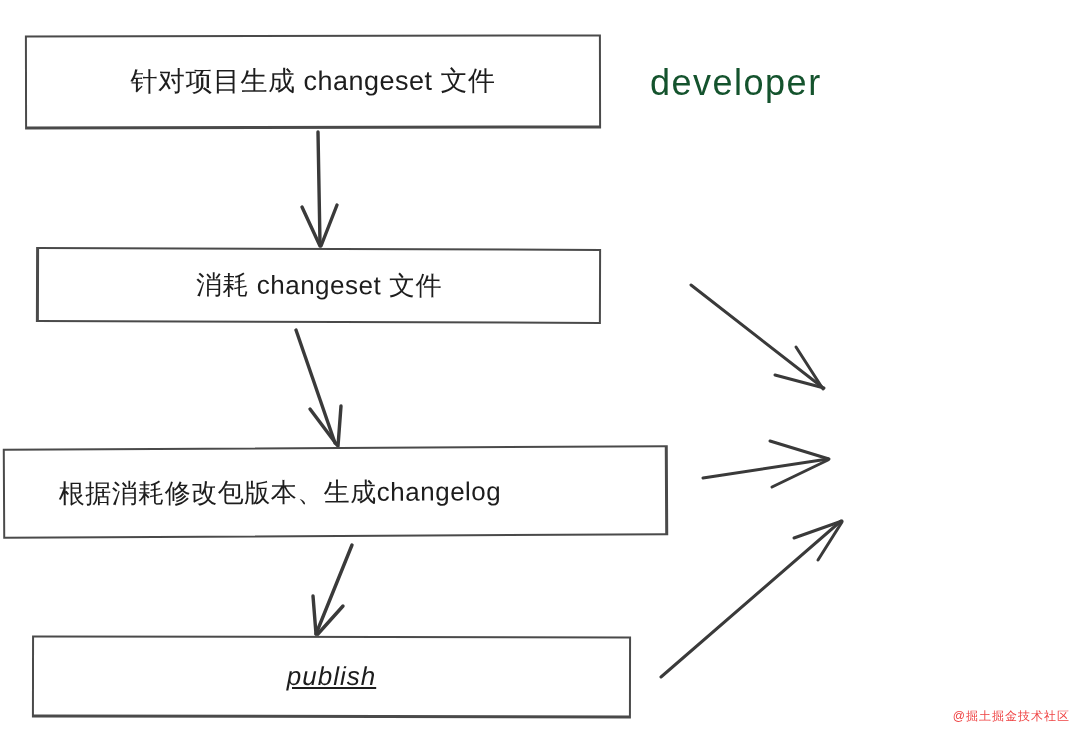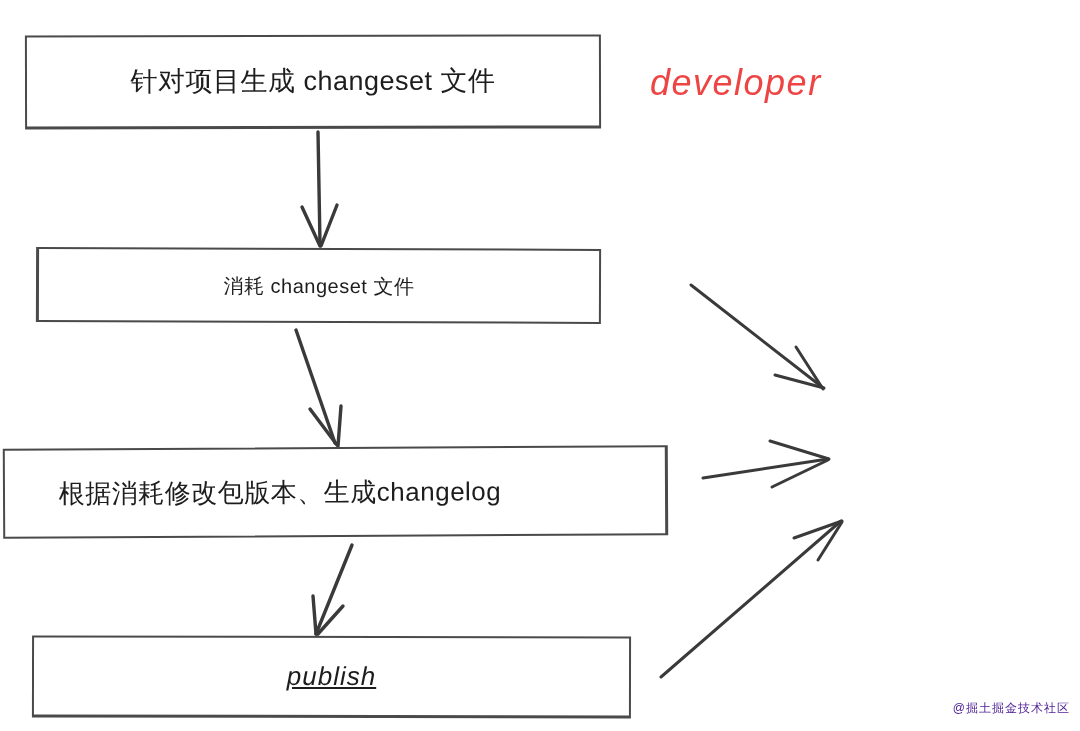--- a/index.html
+++ b/index.html
@@ -55,21 +55,21 @@
 
   #box-changeset-consume {
     left: 36px;
     top: 248px;
     width: 565px;
     height: 75px;
     border: 2.5px solid #4a4a4a;
     border-left-width: 3px;
     transform: rotate(0.18deg);
   }
-  #box-changeset-consume .node-label { font-size: 20px; }
+  #box-changeset-consume .node-label { font-size: 26px; }
 
   #box-version-changelog {
     left: 3px;
     top: 447px;
     width: 665px;
     height: 90px;
     border: 2.5px solid #4a4a4a;
     border-right-width: 3px;
     transform: rotate(-0.3deg);
   }
@@ -89,35 +89,34 @@
   }
   #box-publish .node-label {
     font-size: 26px;
     font-style: italic;
     letter-spacing: 1px;
     text-decoration: underline;
   }
 
   .role-label {
     position: absolute;
-    color: #ef4444;
+    color: #14532d;
     font-size: 36px;
-    font-style: italic;
     letter-spacing: 1.5px;
     white-space: nowrap;
   }
   #role-developer { left: 650px; top: 62px; }
   #role-maintainer { left: 855px; top: 440px; }
 
   .watermark {
     position: absolute;
     right: 10px;
-    bottom: 14px;
+    bottom: 6px;
     font-size: 12px;
-    color: #4c1d95;
+    color: #ef4444;
     letter-spacing: 1px;
     user-select: none;
   }
 </style>
 </head>
 <body>
 
 <div id="canvas">
 
   <svg class="flow-svg" viewBox="0 0 1080 731">

